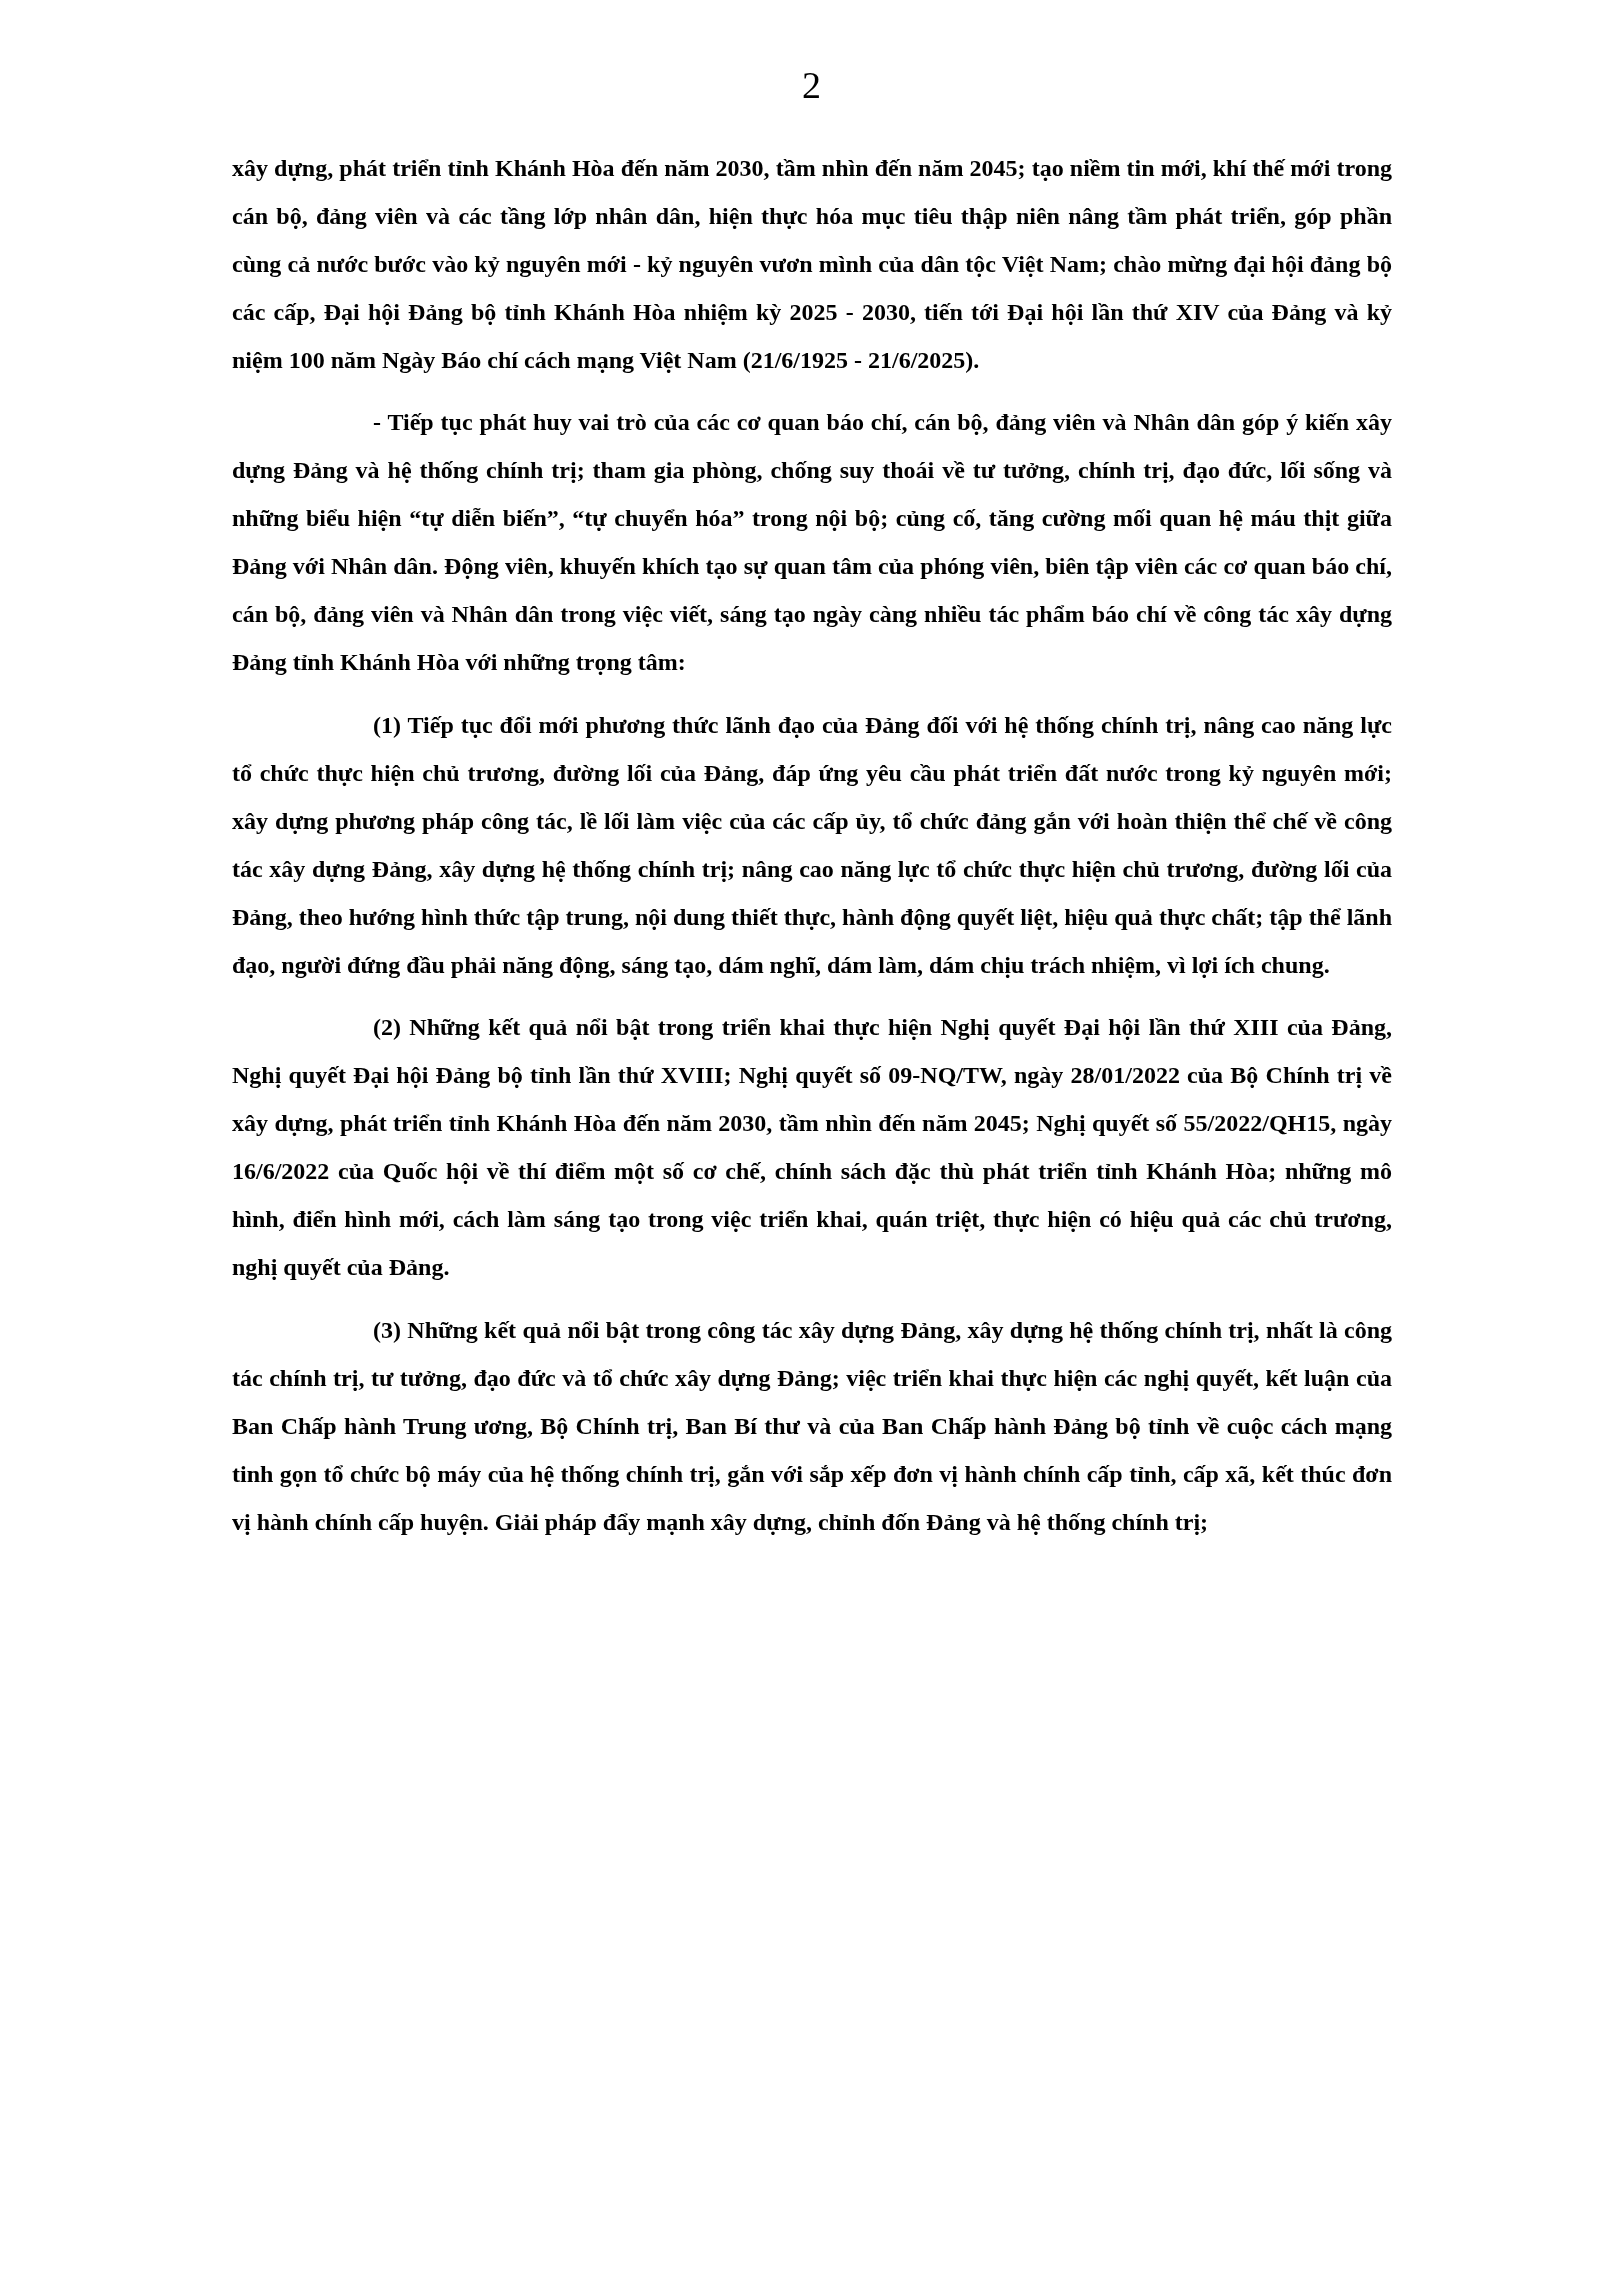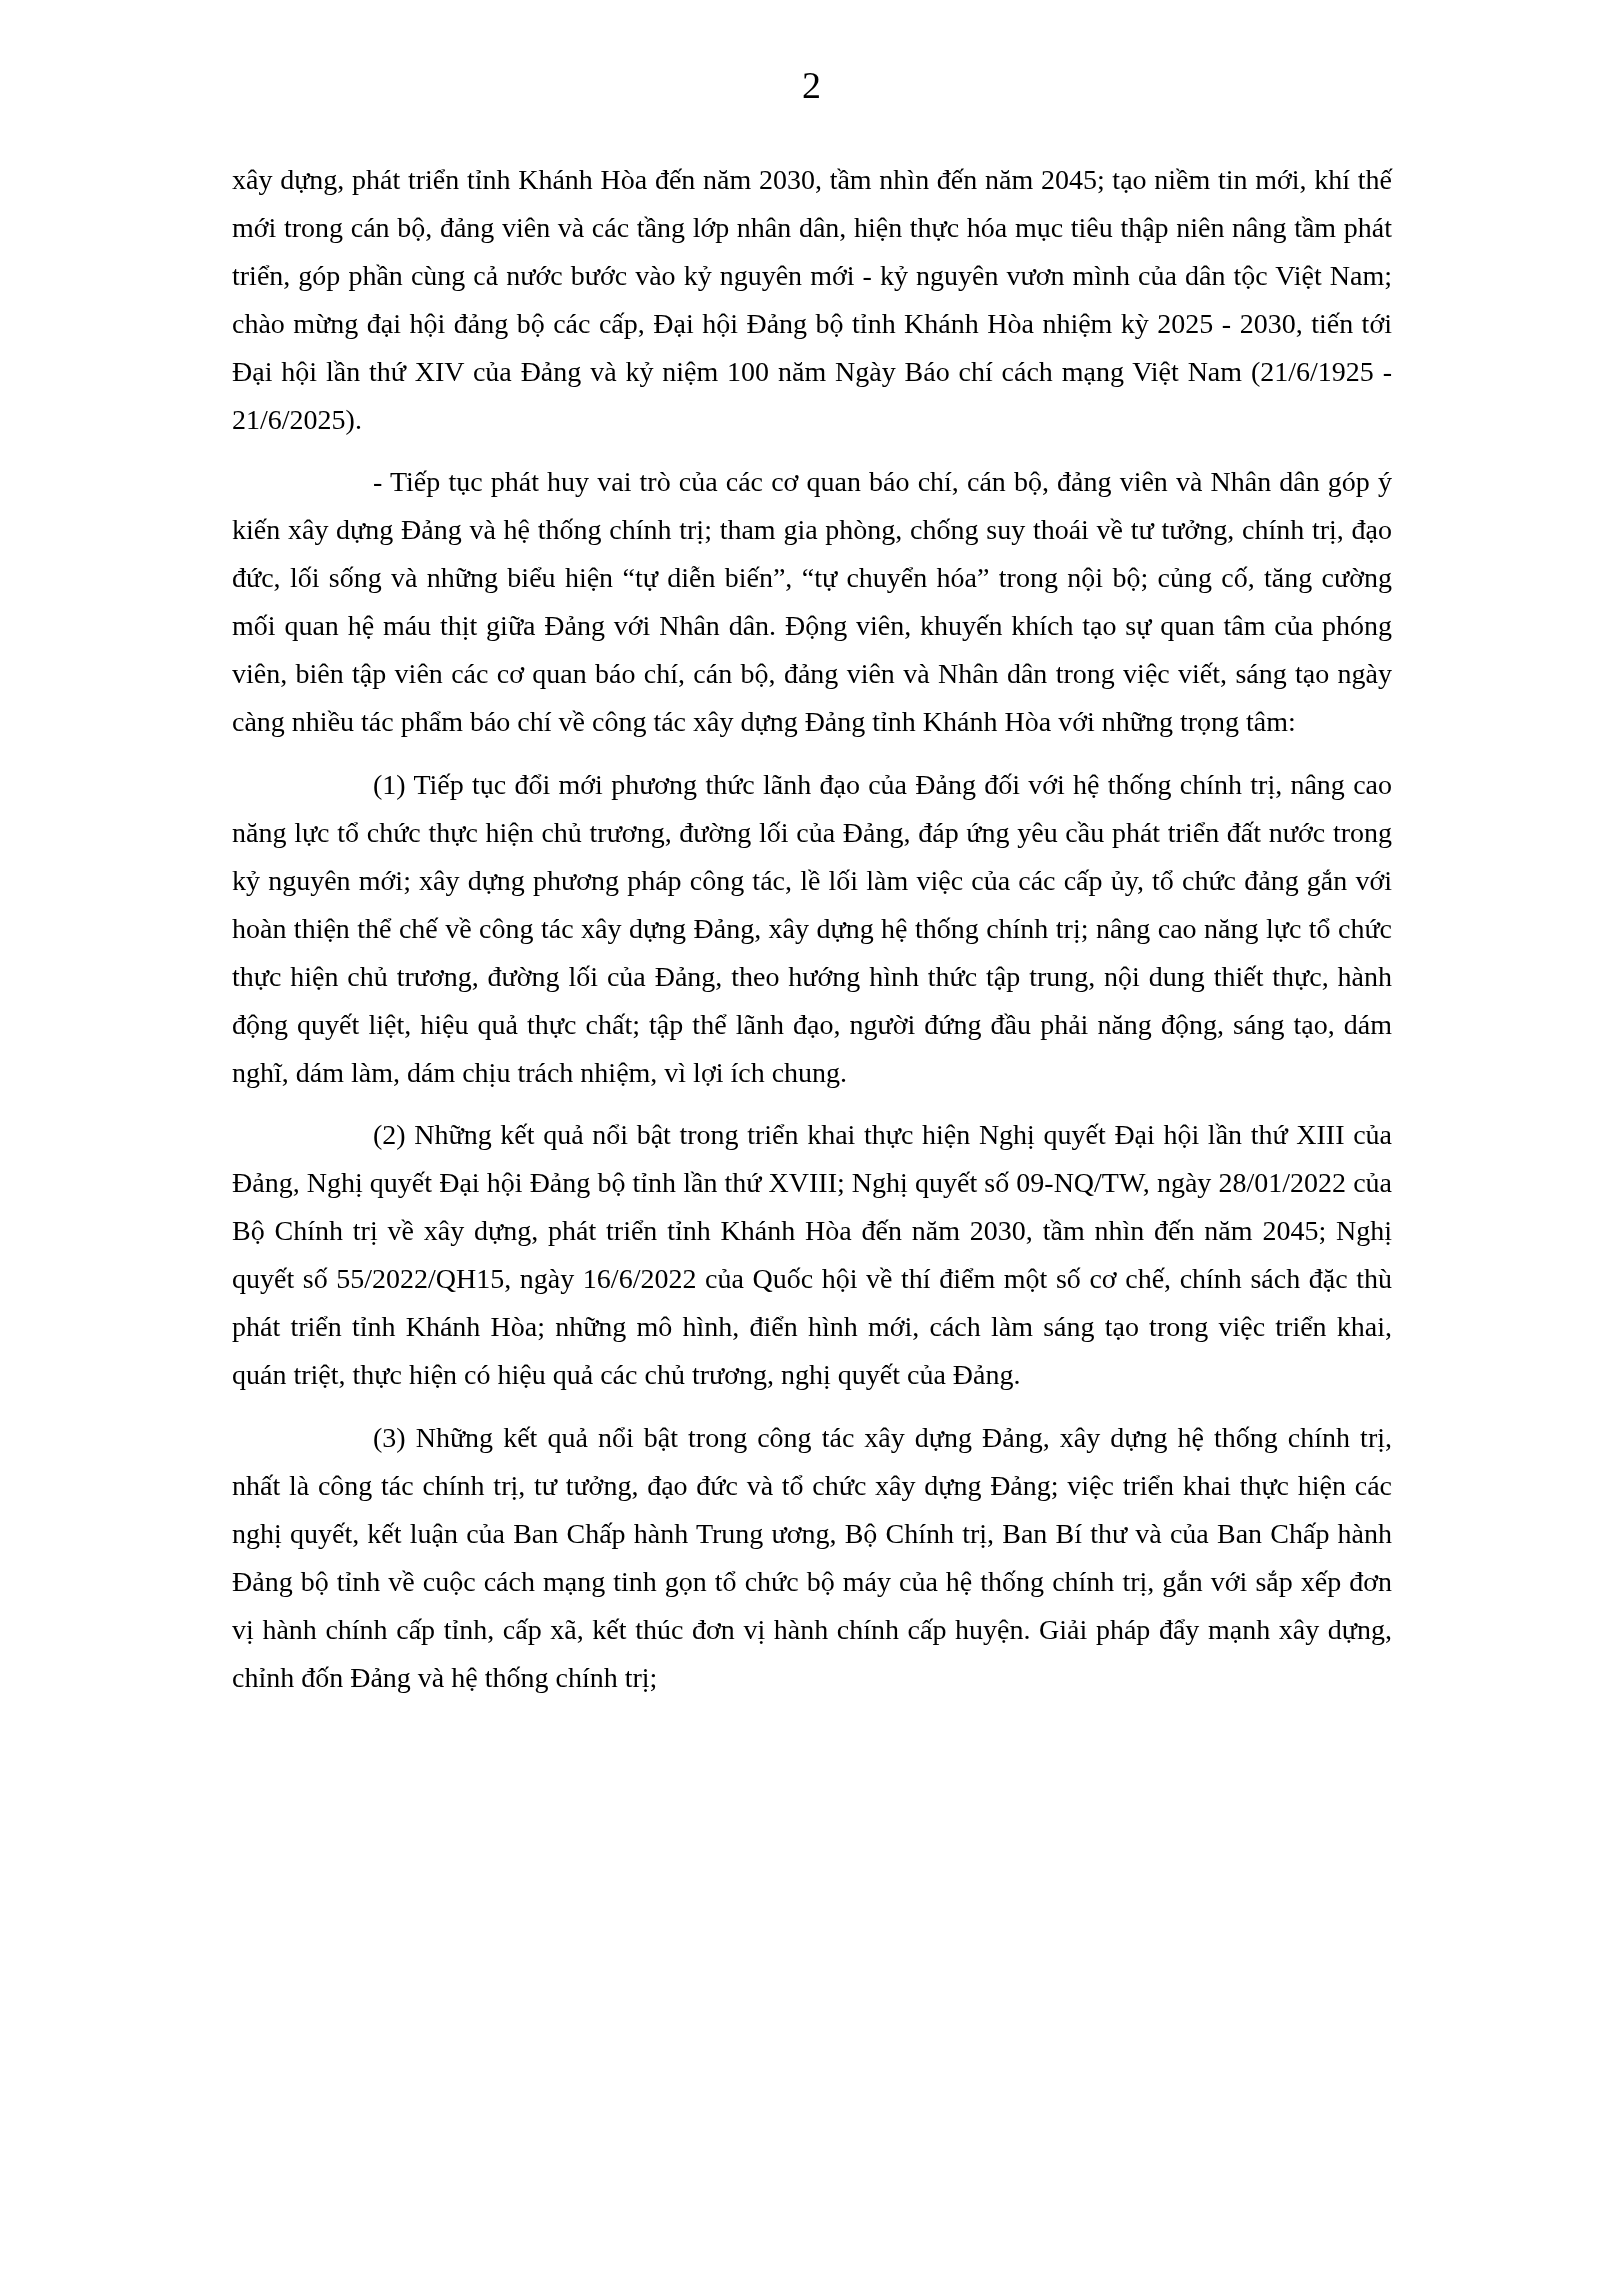--- a/index.html
+++ b/index.html
@@ -15,25 +15,26 @@
     position: absolute;
     top: 62px;
     left: 0;
     width: 1623px;
     text-align: center;
     font-size: 38px;
     line-height: 46px;
   }
   .body-text {
     position: absolute;
-    top: 156px;
+    top: 144px;
     left: 232px;
     width: 1160px;
-    font-size: 28px;
+    font-size: 24px;
     line-height: 48px;
+    font-weight: bold;
   }
   .para {
     margin: 0 0 14.4px 0;
     text-align: justify;
     text-align-last: left;
     text-indent: 0;
   }
   .para.indent { text-indent: 141px; }
 </style>
 </head>

